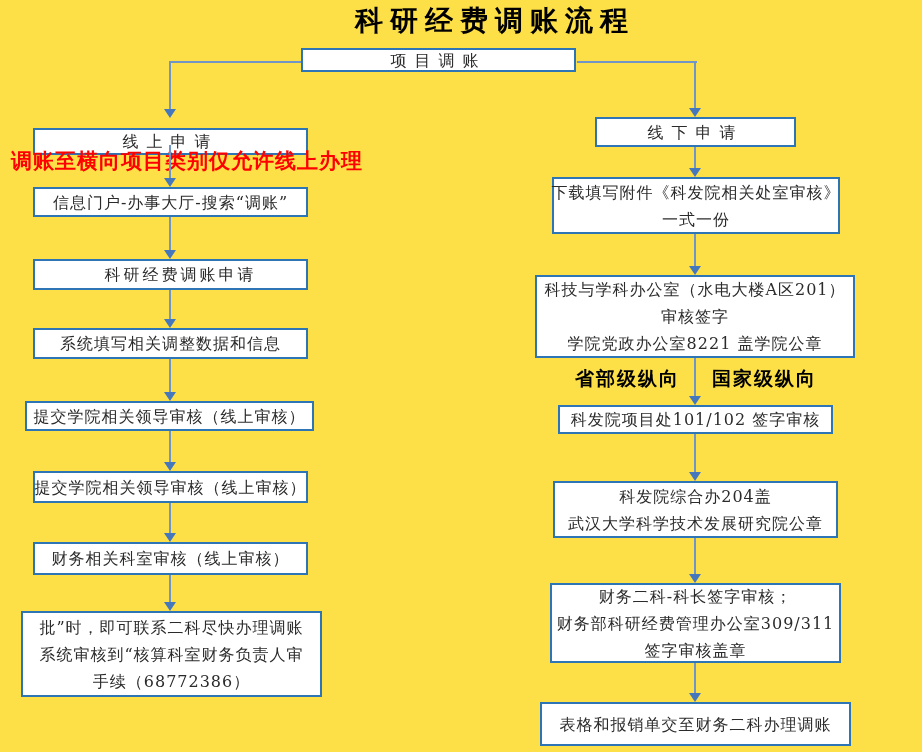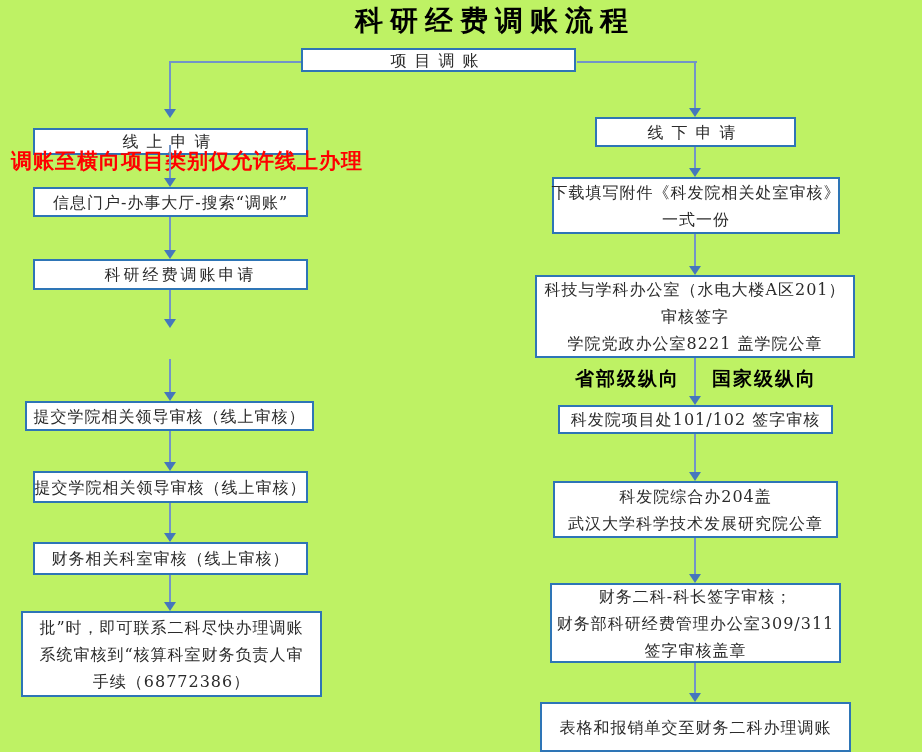--- a/index.html
+++ b/index.html
@@ -1,20 +1,20 @@
 <!DOCTYPE html>
 <html><head>
 <meta charset="utf-8">
 <style>
   html, body { margin: 0; padding: 0; background: #ffffff; }
   .canvas {
     position: relative;
     width: 922px;
     height: 752px;
-    background: #bef264;
+    background: #fde047;
     font-family: "DejaVu Serif", "Liberation Serif", serif;
     overflow: hidden;
   }
   .title {
     position: absolute;
     left: 495px;
     top: 2px;
     transform: translateX(-50%);
     margin: 0;
     white-space: nowrap;
@@ -130,20 +130,23 @@
 
   <div class="node" style="left:33px;top:259px;width:275px;height:31px">
     <div class="nline ls3">科研经费调账申请</div>
   </div>
 
   <div class="varrow" style="left:164px;top:290px;height:38px">
     <div class="shaft"></div>
     <div class="head"></div>
   </div>
 
+  <div class="node" style="left:33px;top:328px;width:275px;height:31px">
+    <div class="nline">系统填写相关调整数据和信息</div>
+  </div>
 
   <div class="varrow" style="left:164px;top:359px;height:42px">
     <div class="shaft"></div>
     <div class="head"></div>
   </div>
 
   <div class="node" style="left:25px;top:401px;width:289px;height:30px">
     <div class="nline">提交学院相关领导审核（线上审核）</div>
   </div>
 
@@ -232,17 +235,17 @@
     <div class="nline">财务二科-科长签字审核；</div>
     <div class="nline">财务部科研经费管理办公室309/311</div>
     <div class="nline">签字审核盖章</div>
   </div>
 
   <div class="varrow" style="left:689px;top:663px;height:39px">
     <div class="shaft"></div>
     <div class="head"></div>
   </div>
 
-  <div class="node" style="left:540px;top:702px;width:311px;height:50px">
+  <div class="node" style="left:540px;top:702px;width:311px;height:44px">
     <div class="nline">表格和报销单交至财务二科办理调账</div>
   </div>
 
 </div>
 
 </body></html>

